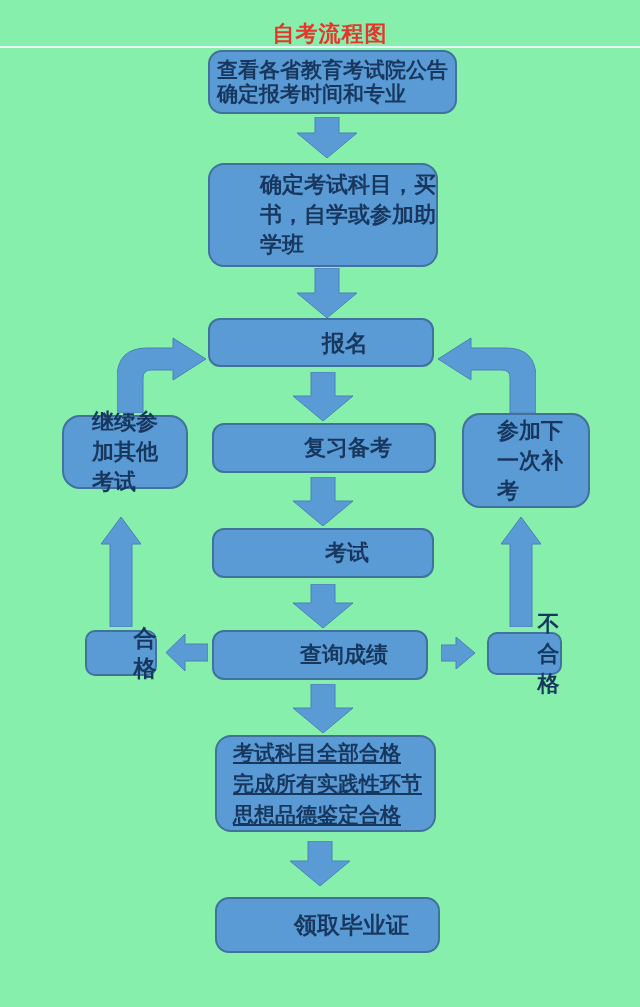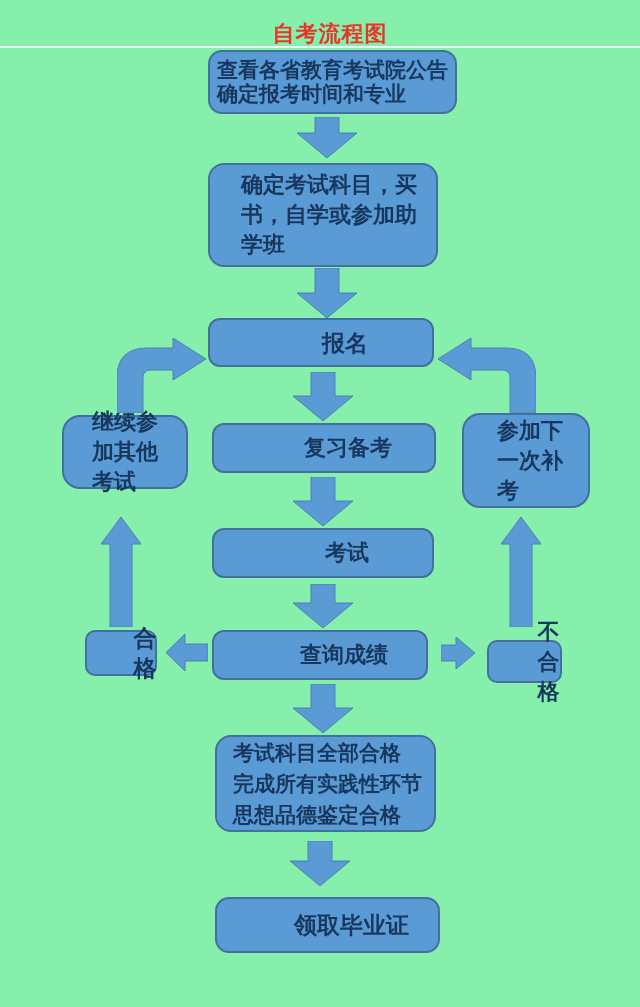--- a/index.html
+++ b/index.html
@@ -43,21 +43,21 @@
 
   <div class="hairline"></div>
 
   <div class="title">自考流程图</div>
 
   <div class="node" style="left:208px;top:50px;width:249px;height:64px;border-radius:14px;font-size:21px;line-height:24px;padding-left:7px;">
     <span>查看各省教育考试院公告
 确定报考时间和专业</span>
   </div>
 
-  <div class="node" style="left:208px;top:163px;width:230px;height:104px;border-radius:16px;font-size:22px;padding-left:31px;">
+  <div class="node" style="left:208px;top:163px;width:230px;height:104px;border-radius:16px;font-size:22px;padding-left:31px;justify-content:flex-end;">
     <span>确定考试科目，买
 书，自学或参加助
 学班</span>
   </div>
 
   <div class="node center" style="left:208px;top:318px;width:226px;height:49px;border-radius:12px;font-size:23px;">
     <span>报名</span>
   </div>
 
   <div class="node center" style="left:212px;top:423px;width:224px;height:50px;border-radius:12px;font-size:22px;">
@@ -69,37 +69,37 @@
   </div>
 
   <div class="node center" style="left:212px;top:630px;width:216px;height:50px;border-radius:12px;font-size:22px;">
     <span>查询成绩</span>
   </div>
 
   <div class="node center" style="left:85px;top:630px;width:72px;height:46px;border-radius:10px;font-size:23px;">
     <span>合格</span>
   </div>
 
-  <div class="node center" style="left:487px;top:632px;width:75px;height:43px;border-radius:10px;font-size:22px;margin-top:8px;">
+  <div class="node center" style="left:487px;top:632px;width:75px;height:43px;border-radius:10px;font-size:22px;">
     <span>不合格</span>
   </div>
 
   <div class="node" style="left:62px;top:415px;width:126px;height:74px;border-radius:18px;font-size:22px;padding-left:28px;">
     <span>继续参
 加其他
 考试</span>
   </div>
 
   <div class="node" style="left:462px;top:413px;width:128px;height:95px;border-radius:18px;font-size:22px;padding-left:33px;">
     <span>参加下
 一次补
 考</span>
   </div>
 
-  <div class="node" style="left:215px;top:735px;width:221px;height:97px;border-radius:16px;font-size:21px;line-height:31px;padding-left:16px;">
+  <div class="node" style="left:215px;top:735px;width:221px;height:97px;border-radius:16px;font-size:21px;line-height:31px;padding-left:16px;text-decoration:underline;">
     <span>考试科目全部合格
 完成所有实践性环节
 思想品德鉴定合格</span>
   </div>
 
   <div class="node center" style="left:215px;top:897px;width:225px;height:56px;border-radius:14px;font-size:23px;">
     <span>领取毕业证</span>
   </div>
 
   <div class="arrow" style="left:297px;top:117px;">

